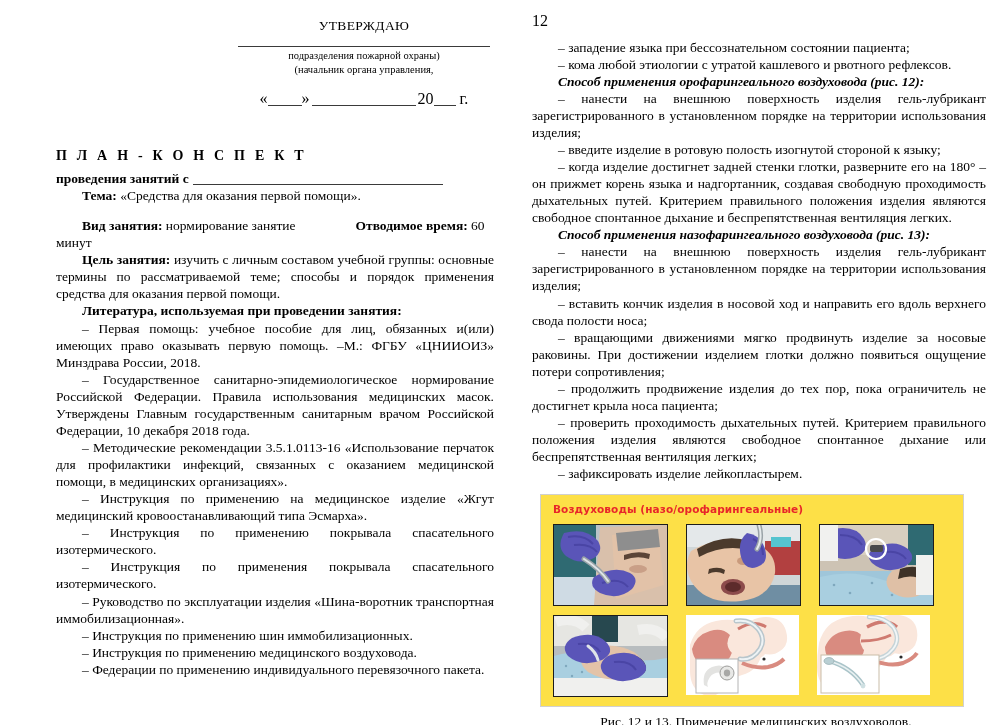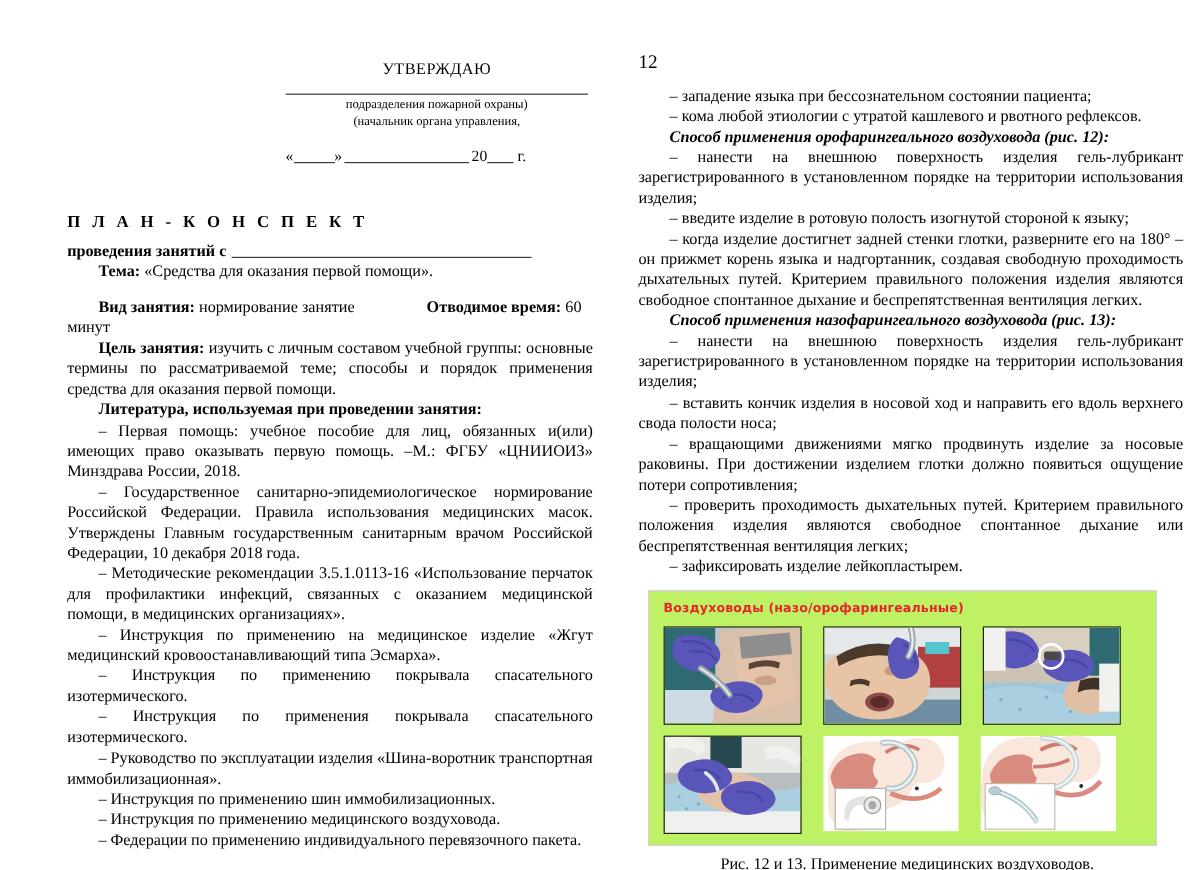--- a/index.html
+++ b/index.html
@@ -13,21 +13,20 @@
     font-family: "Liberation Serif", "DejaVu Serif", serif;
     color: #000000;
     overflow: hidden;
   }
 
   .page {
     position: relative;
     width: 1000px;
     height: 683px;
     box-sizing: border-box;
-    margin-top: 32px;
   }
 
   .col {
     position: absolute;
     top: 0;
     box-sizing: border-box;
   }
   .col-left {
     left: 0;
     width: 512px;
@@ -65,23 +64,23 @@
     margin: 12px 0 2px 0;
     height: 0;
   }
   .approve-sub {
     font-size: 10.5px;
     line-height: 1.28;
     margin: 0;
   }
   .date-line {
     margin: 14px 0 0 0;
-    font-size: 13px;
+    font-size: 16px;
     white-space: nowrap;
-    text-align: left;
+    text-align: center;
   }
   .u-short {
     display: inline-block;
     width: 34px;
     border-bottom: 1px solid #3a3a3a;
     vertical-align: -2px;
   }
   .u-mid {
     display: inline-block;
     width: 104px;
@@ -149,21 +148,21 @@
   }
   .row-two .right-part {
     margin-left: 60px;
   }
 
   
   .figure-box {
     margin: 12px 0 0 8px;
     width: 424px;
     border: 1px solid #d0d0d0;
-    background: #bef264;
+    background: #fde047;
     padding: 8px 10px 9px 12px;
     box-sizing: border-box;
   }
   .figure-label {
     color: #e8262a;
     font-family: "DejaVu Sans", "Liberation Sans", sans-serif;
     font-weight: bold;
     font-size: 10.5px;
     letter-spacing: 0.1px;
     margin: 0 0 9px 0;
@@ -247,20 +246,21 @@
 
     <p class="tp indent gap-md ital-b">Способ применения орофарингеального воздуховода (рис. 12):</p>
     <p class="tp indent">– нанести на внешнюю поверхность изделия гель-лубрикант зарегистрированного в установленном порядке на территории использования изделия;</p>
     <p class="tp indent">– введите изделие в ротовую полость изогнутой стороной к языку;</p>
     <p class="tp indent">– когда изделие достигнет задней стенки глотки, разверните его на 180° – он прижмет корень языка и надгортанник, создавая свободную проходимость дыхательных путей. Критерием правильного положения изделия являются свободное спонтанное дыхание и беспрепятственная вентиляция легких.</p>
 
     <p class="tp indent ital-b">Способ применения назофарингеального воздуховода (рис. 13):</p>
     <p class="tp indent">– нанести на внешнюю поверхность изделия гель-лубрикант зарегистрированного в установленном порядке на территории использования изделия;</p>
     <p class="tp indent">– вставить кончик изделия в носовой ход и направить его вдоль верхнего свода полости носа;</p>
     <p class="tp indent">– вращающими движениями мягко продвинуть изделие за носовые раковины. При достижении изделием глотки должно появиться ощущение потери сопротивления;</p>
+    <p class="tp indent">– продолжить продвижение изделия до тех пор, пока ограничитель не достигнет крыла носа пациента;</p>
     <p class="tp indent">– проверить проходимость дыхательных путей. Критерием правильного положения изделия являются свободное спонтанное дыхание или беспрепятственная вентиляция легких;</p>
     <p class="tp indent">– зафиксировать изделие лейкопластырем.</p>
 
     <div class="figure-box">
       <div class="figure-label">Воздуховоды (назо/орофарингеальные)</div>
 
       <div class="fig-row">
 
         <div class="photo">
           <svg viewBox="0 0 113 80" width="113" height="80" aria-hidden="true">

